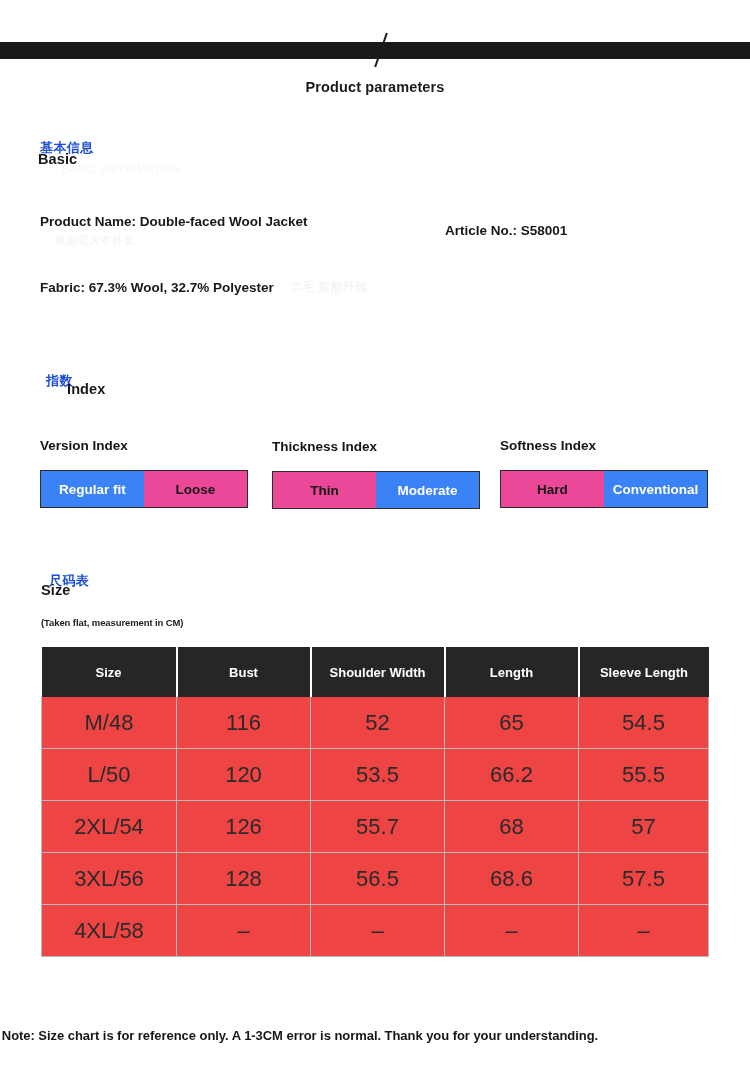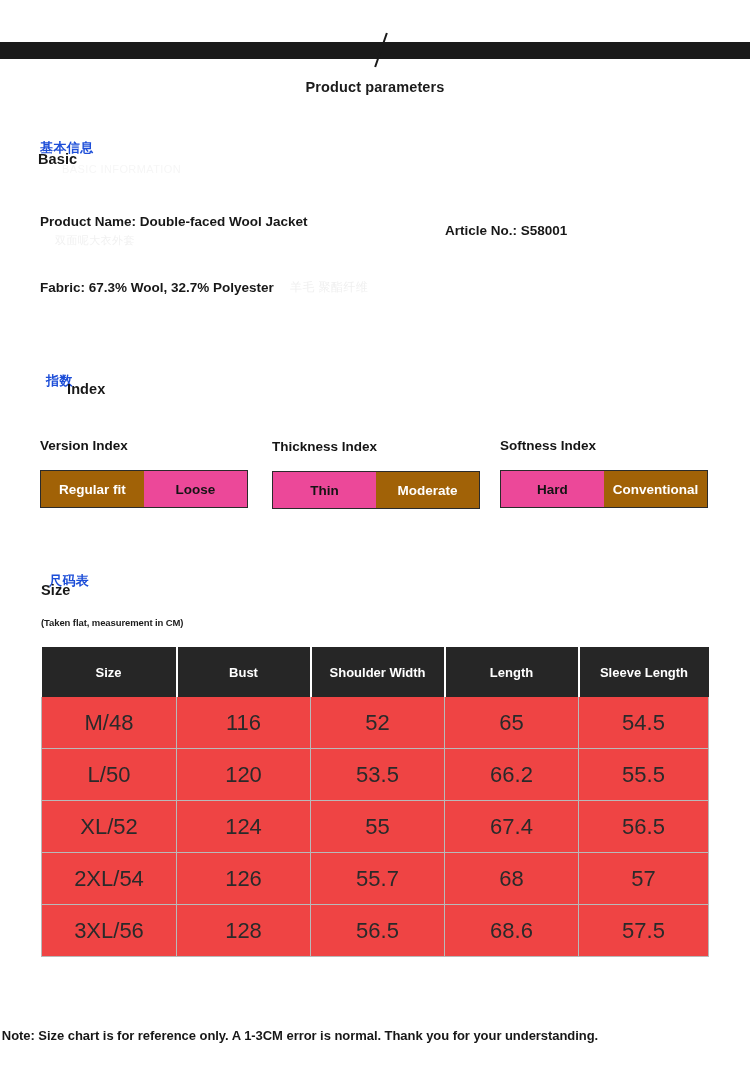--- a/index.html
+++ b/index.html
@@ -134,21 +134,21 @@
     align-items: center;
     justify-content: center;
     font-size: 13.5px;
     font-weight: 700;
     box-sizing: border-box;
     white-space: nowrap;
     background: #ec4899;
     color: #141414;
   }
   .toggle-opt.selected {
-    background: #a16207;
+    background: #3b82f6;
     color: #ffffff;
   }
 
   
   #size-note {
     position: absolute;
     left: 41px;
     top: 617px;
     font-size: 9.5px;
     font-weight: 700;
@@ -287,36 +287,36 @@
       <td>54.5</td>
     </tr>
     <tr>
       <td>L/50</td>
       <td>120</td>
       <td>53.5</td>
       <td>66.2</td>
       <td>55.5</td>
     </tr>
     <tr>
-      <td>XL/52</td>
-      <td>124</td>
-      <td>55</td>
-      <td>67.4</td>
-      <td>56.5</td>
-    </tr>
-    <tr>
       <td>2XL/54</td>
       <td>126</td>
       <td>55.7</td>
       <td>68</td>
       <td>57</td>
     </tr>
     <tr>
       <td>3XL/56</td>
       <td>128</td>
       <td>56.5</td>
       <td>68.6</td>
       <td>57.5</td>
     </tr>
+    <tr>
+      <td>4XL/58</td>
+      <td>–</td>
+      <td>–</td>
+      <td>–</td>
+      <td>–</td>
+    </tr>
   </tbody>
 </table>
 
 <div id="footer-note">Note: Size chart is for reference only. A 1-3CM error is normal. Thank you for your understanding.</div>
 
 </body></html>

